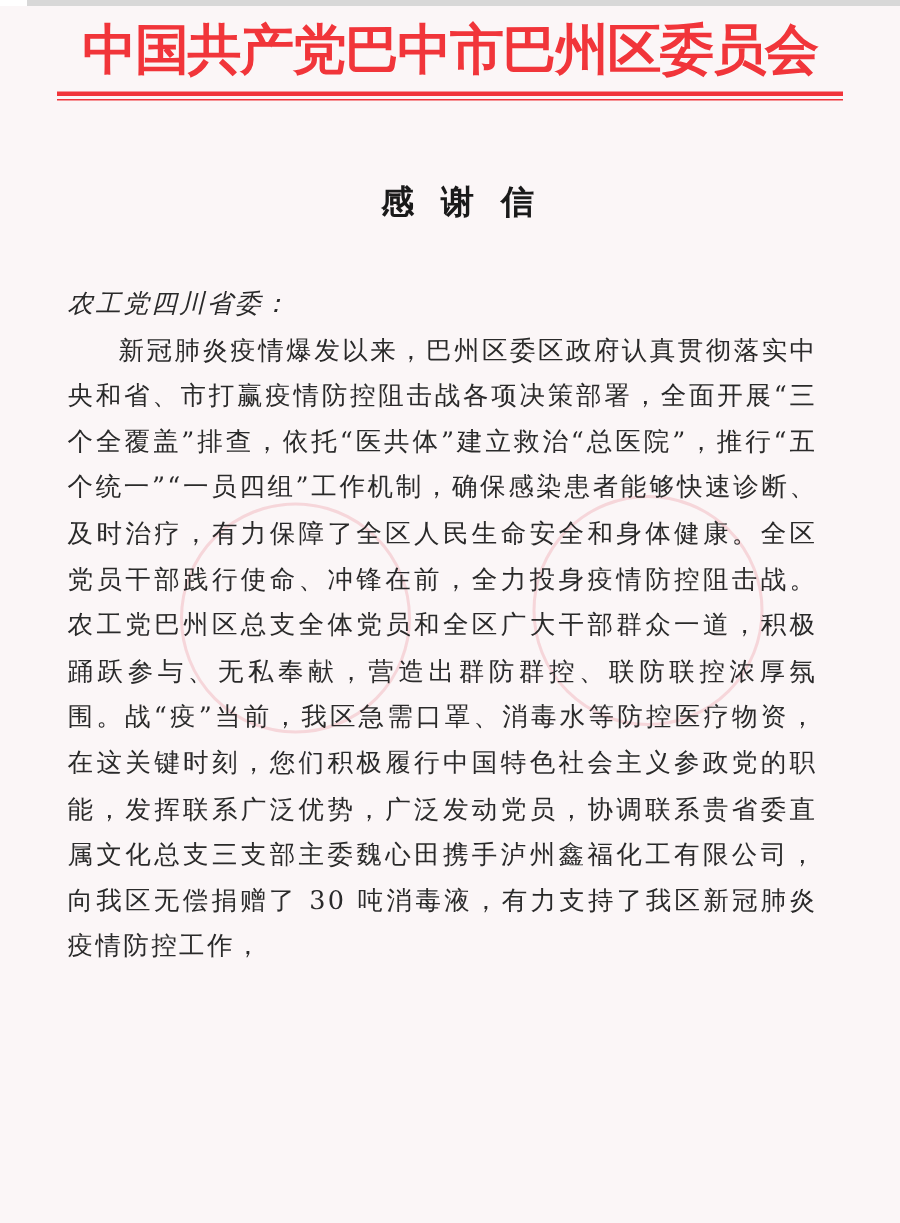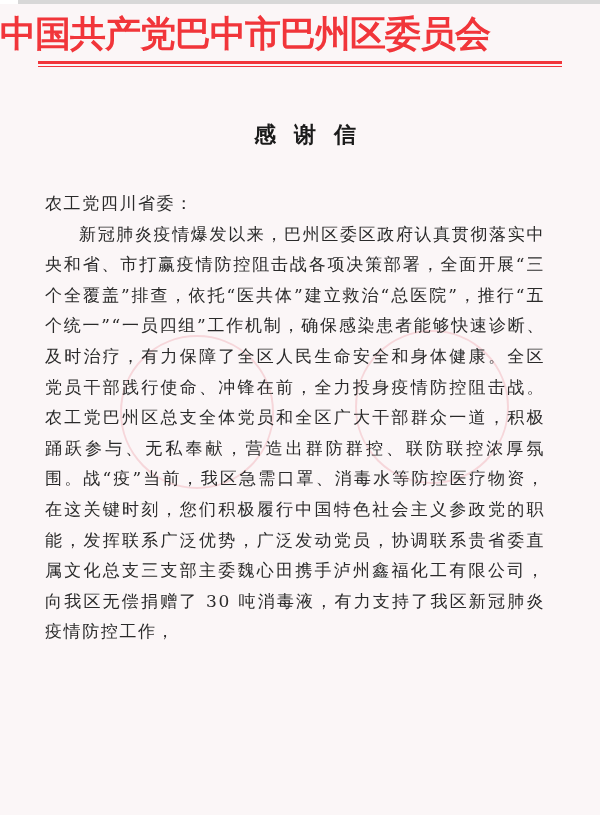--- a/index.html
+++ b/index.html
@@ -4,36 +4,36 @@
 <style>
   html, body { margin:0; padding:0; }
   body {
     width:600px; height:815px; overflow:hidden; position:relative;
     background:#fbf6f7;
     font-family:"DejaVu Serif","Liberation Serif",serif;
   }
   .topbar { position:absolute; left:18px; top:0; width:582px; height:4px; background:#d8d8d8; }
   .topbar-left { position:absolute; left:0; top:0; width:18px; height:4px; background:#ffffff; }
   .header {
-    position:absolute; left:0; top:10px; width:600px; 
+    position:absolute; left:0; top:10px; width:600px; text-align:center;
     color:#f1353a; font-family:"DejaVu Sans","Liberation Sans",sans-serif;
     font-weight:bold; font-size:36px; letter-spacing:-1px; line-height:48px;
   }
   .rule-thick { position:absolute; left:38px; top:61px; width:524px; height:3px; background:#f1353a; }
   .rule-thin { position:absolute; left:38px; top:66px; width:524px; height:1px; background:#f1353a; }
   .title {
     position:absolute; left:0; top:120px; width:600px; text-align:center;
     font-family:"DejaVu Sans","Liberation Sans",sans-serif; font-weight:bold;
     font-size:22px; color:#1a1a1a; letter-spacing:18px; padding-left:28px; box-sizing:border-box;
   }
   .body {
     position:absolute; left:45px; top:188px; width:500px;
     font-size:17px; line-height:30.6px; color:#2a2a2a; letter-spacing:1.6px;
   }
-  .salutation { margin:0; }
+  .salutation { margin:0;font-style:italic; }
   .para { margin:0; text-indent:2em; text-align:justify; }
   .seal {
     position:absolute; border:2px solid rgba(233,120,130,0.25); border-radius:50%;
     pointer-events:none;
   }
   .seal1 { left:120px; top:335px; width:150px; height:150px; }
   .seal2 { left:355px; top:330px; width:150px; height:150px; }
 </style>
 </head>
 <body>

